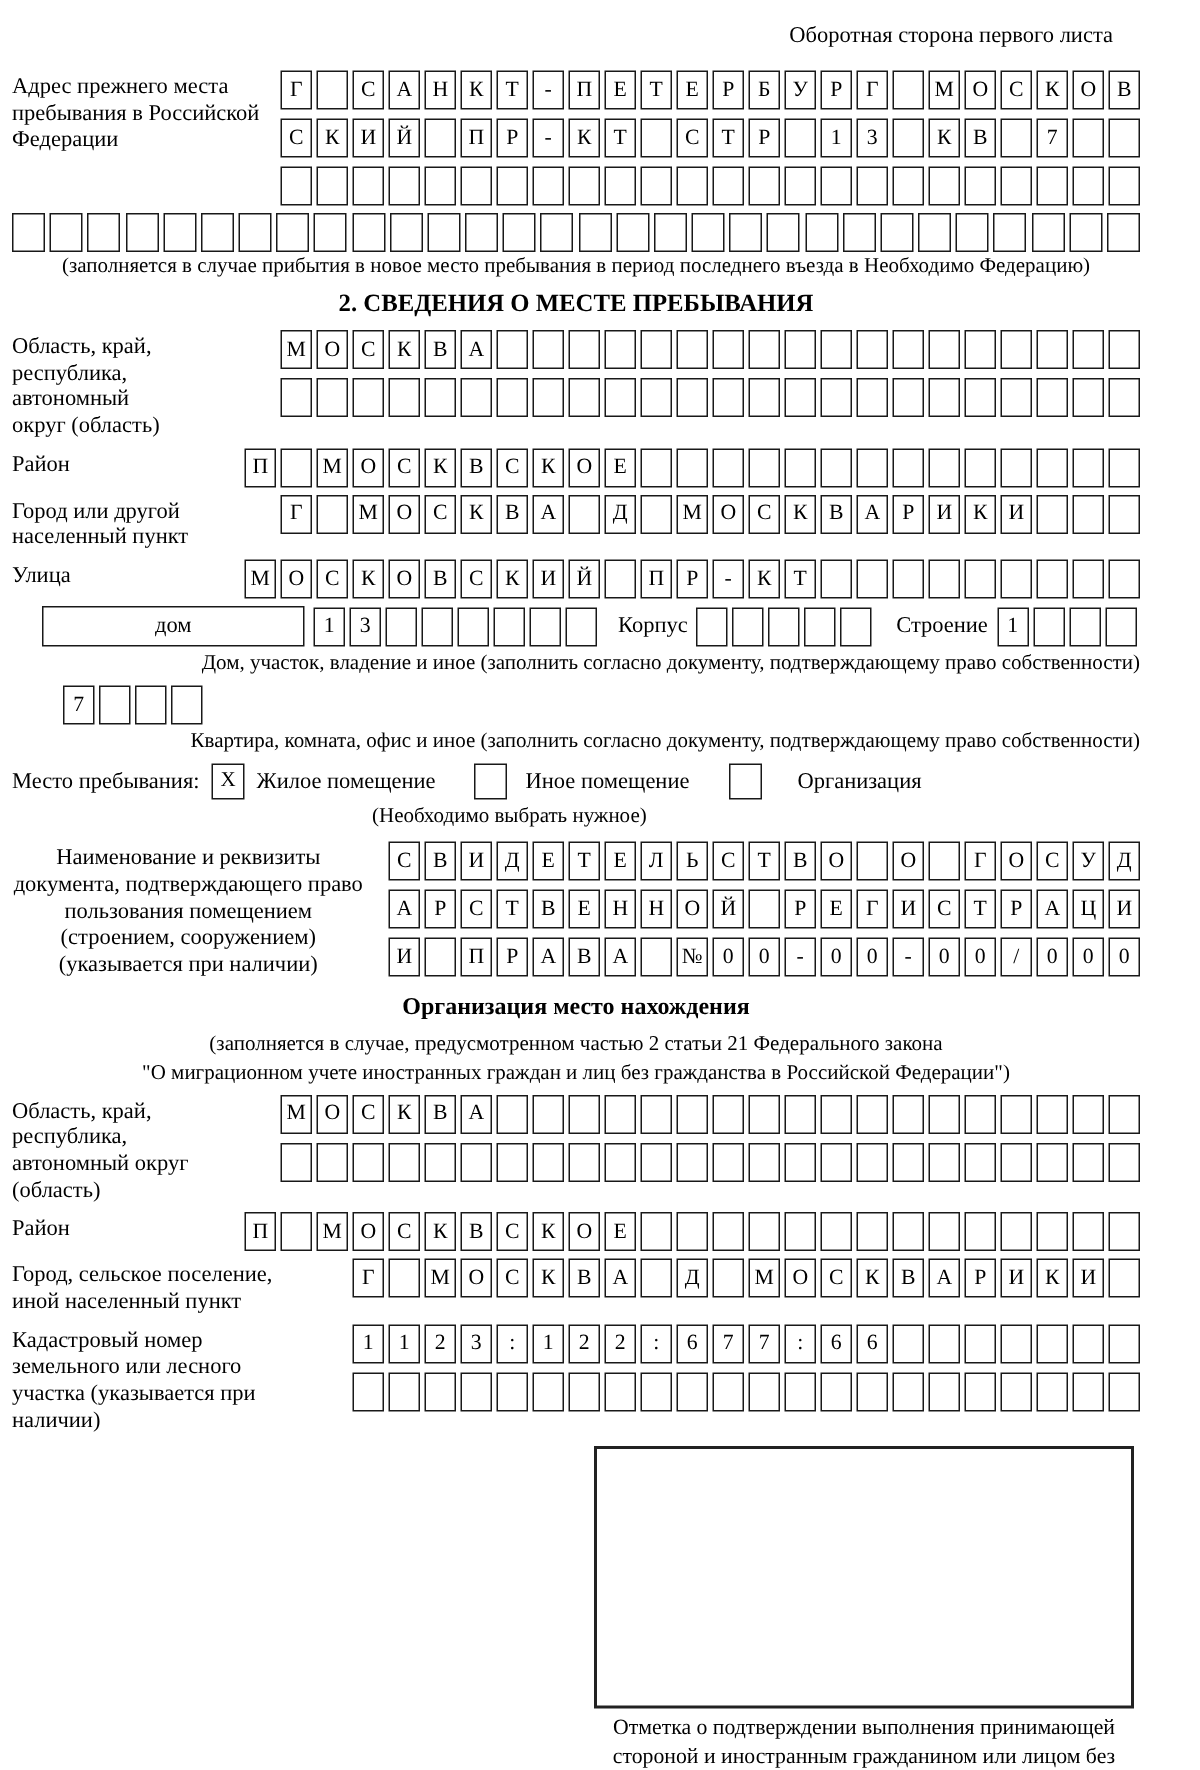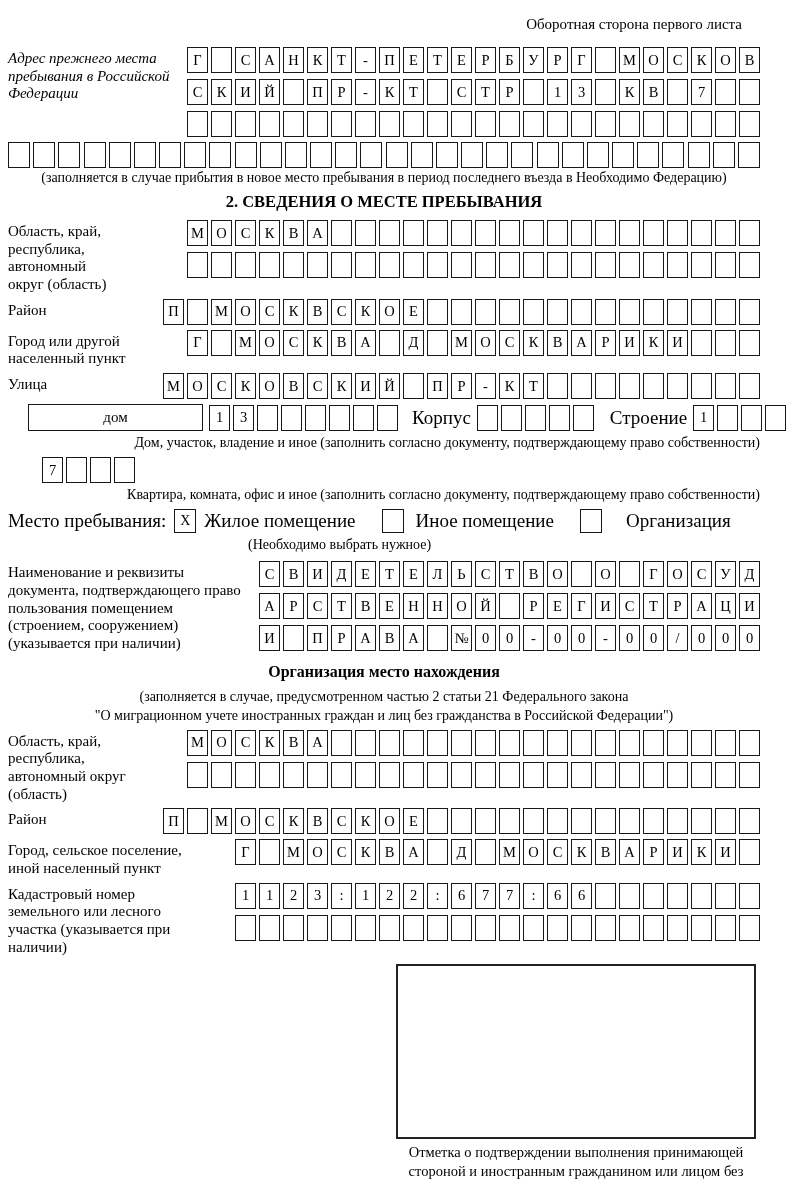--- a/index.html
+++ b/index.html
@@ -29,21 +29,21 @@
 
   .center-note { text-align:center; font-size:14px; margin:2px 0 4px 0; }
   .sec-title { text-align:center; font-weight:bold; font-size:16.5px; margin:6px 0 8px 0; }
 
   .labelbox {
     box-sizing:border-box; border:1.8px solid #181818; height:27px;
     display:inline-flex; align-items:center; justify-content:center;
     font-size:15px; flex:none;
   }
   .inline-row { display:flex; align-items:center; margin-bottom:4px; }
-  .inline-lbl { font-size:19px; }
+  .inline-lbl { font-size:15px; }
   .small-note { font-size:14px; margin:0 0 6px 28px;text-align:right; }
 
   .checkbox {
     box-sizing:border-box; width:22px; height:24px; border:1.8px solid #181818;
     display:inline-flex; align-items:center; justify-content:center;
     font-size:14px; flex:none;
   }
 
   .mesto-note { font-size:14px; margin:2px 0 8px 240px; }
 
@@ -55,21 +55,21 @@
   .stamp-caption { font-size:14.5px; line-height:1.3; text-align:center; margin-top:4px; }
 </style>
 </head>
 <body>
 
 <div class="page">
 
   <div class="header-note">Оборотная сторона первого листа</div>
 
   <div class="field">
-    <div class="lbl" style="width:170px;font-style:italic;">Адрес прежнего места пребывания в Российской Федерации</div>
+    <div class="lbl" style="width:170px;">Адрес прежнего места пребывания в Российской Федерации</div>
     <div class="grid">
       <div class="cellrow">
           <span class="cell">Г</span>
           <span class="cell"></span>
           <span class="cell">С</span>
           <span class="cell">А</span>
           <span class="cell">Н</span>
           <span class="cell">К</span>
           <span class="cell">Т</span>
           <span class="cell">-</span>
@@ -381,21 +381,21 @@
     <span class="checkbox" style="margin-left:8px;">X</span>
     <span class="inline-lbl" style="margin-left:8px;">Жилое помещение</span>
     <span class="checkbox" style="margin-left:26px;"></span>
     <span class="inline-lbl" style="margin-left:12px;">Иное помещение</span>
     <span class="checkbox" style="margin-left:26px;"></span>
     <span class="inline-lbl" style="margin-left:24px;">Организация</span>
   </div>
   <div class="mesto-note">(Необходимо выбрать нужное)</div>
 
   <div class="field">
-    <div class="lbl" style="width:235px;">Наименование и реквизиты документа, подтверждающего право пользования помещением (строением, сооружением) (указывается при наличии)</div>
+    <div class="lbl" style="width:235px;text-align:center;">Наименование и реквизиты документа, подтверждающего право пользования помещением (строением, сооружением) (указывается при наличии)</div>
     <div class="grid">
       <div class="cellrow">
           <span class="cell">С</span>
           <span class="cell">В</span>
           <span class="cell">И</span>
           <span class="cell">Д</span>
           <span class="cell">Е</span>
           <span class="cell">Т</span>
           <span class="cell">Е</span>
           <span class="cell">Л</span>

